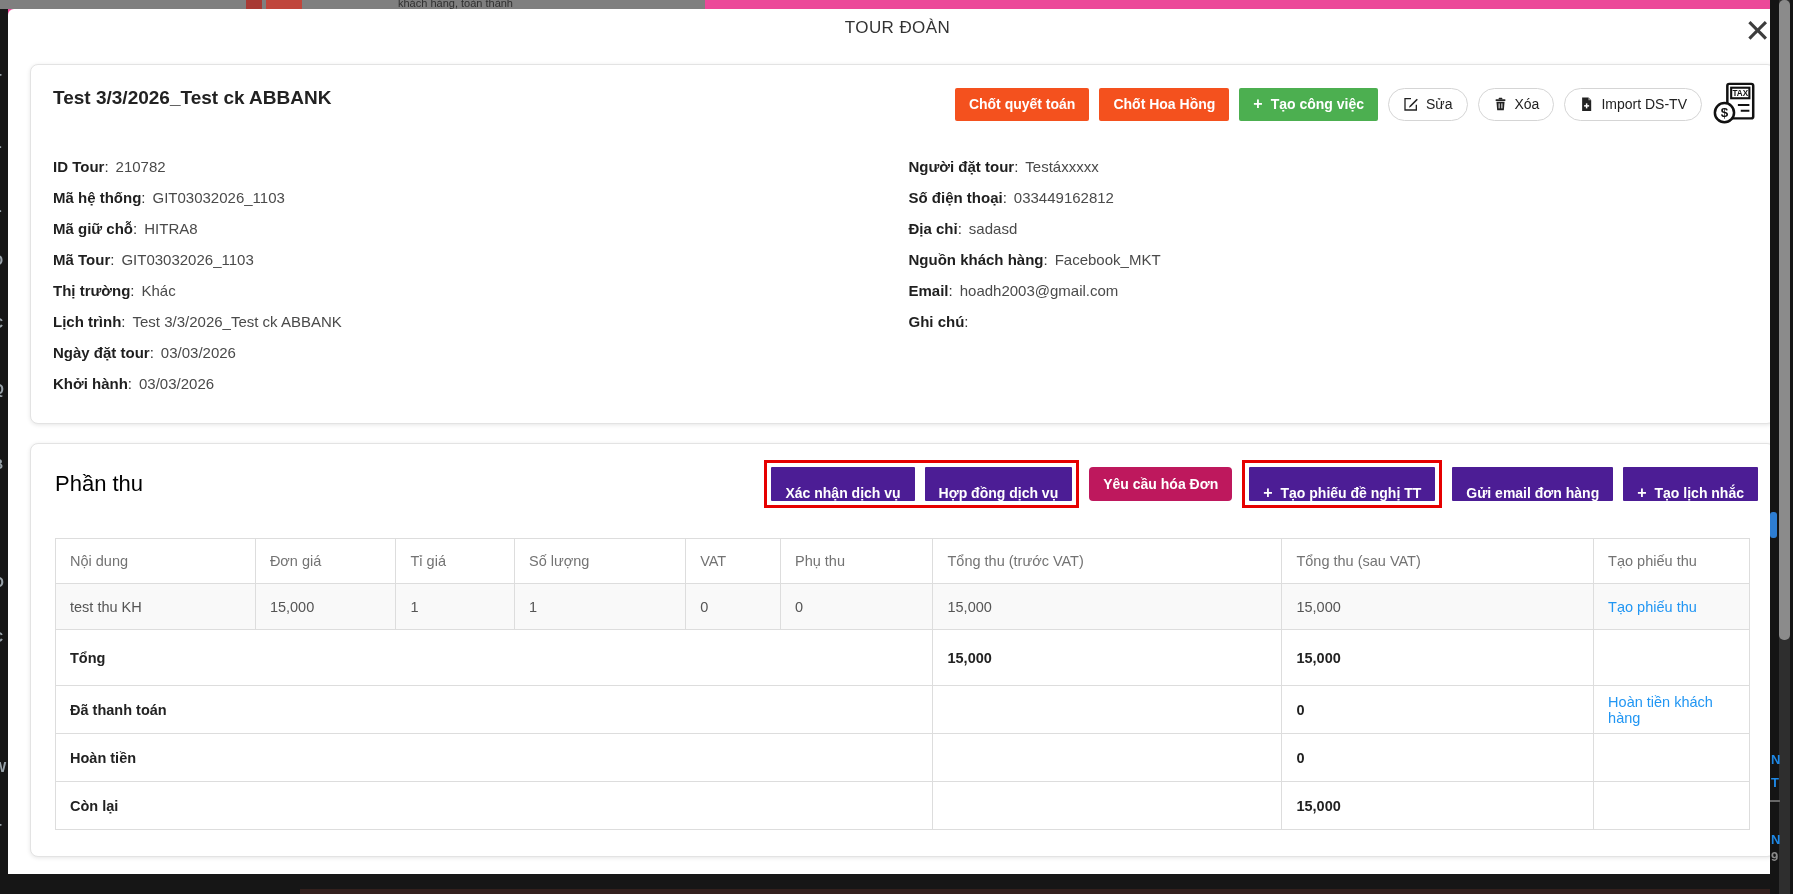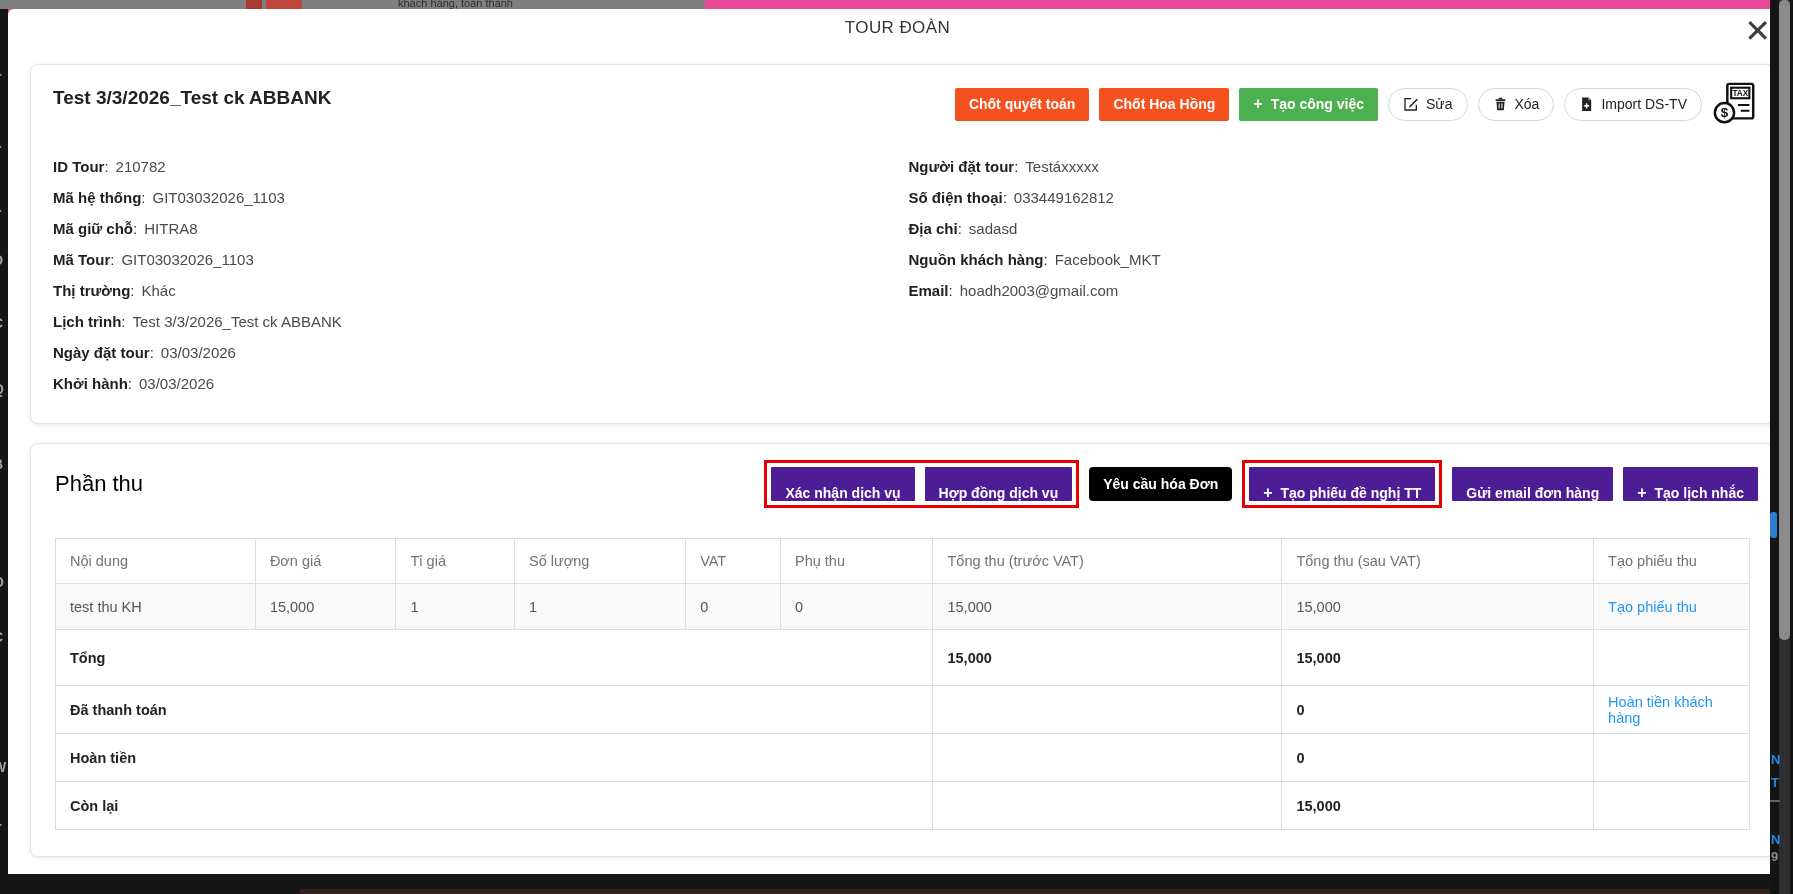--- a/index.html
+++ b/index.html
@@ -64,21 +64,21 @@
   .info-sep { color:#333; margin-right:7px; }
   .info-value { color:#4a4a4a; }
 
   
   .card2 { margin:19px 12px 0 22px; padding:16px 16px 14px 16px; }
   .card2-head { display:flex; justify-content:space-between; align-items:center; min-height:48px; }
   .section-title { font-size:22px; color:#000000; padding-left:8px; }
   .rev-actions { display:flex; align-items:center; gap:10px; }
   .red-box { border:3px solid #e60000; padding:4px; display:flex; gap:10px; background:transparent; }
   .btn-blue { background:#4c1d95; color:#fff; font-weight:bold; height:34px; border-radius:1px;align-items:flex-end; }
-  .btn-red  { background:#000000; color:#fff; font-weight:bold; height:34px; border-radius:4px; }
+  .btn-red  { background:#be185d; color:#fff; font-weight:bold; height:34px; border-radius:4px; }
 
   table.rev { width:calc(100% - 16px); margin:30px 0 12px 8px; border-collapse:collapse; }
   table.rev th, table.rev td { border:1px solid #ddd; font-size:14.5px; padding:0 14px; text-align:left; }
   table.rev th { height:45px; color:#737373; font-weight:normal; background:#fff; }
   tr.data-row td { height:46px; background:#f9f9f9; color:#555; }
   tr.sum td { height:48px; background:#fff; color:#222; font-weight:bold; }
   tr.sum-tong td { height:56px; }
   .cell-link { color:#2196f3; font-weight:normal; cursor:pointer; }
   .red-val { color:#f44336; }
 
@@ -201,20 +201,21 @@
         <div class="info-row"><span class="info-label">Lịch trình</span><span class="info-sep">:</span><span class="info-value">Test 3/3/2026_Test ck ABBANK</span></div>
         <div class="info-row"><span class="info-label">Ngày đặt tour</span><span class="info-sep">:</span><span class="info-value">03/03/2026</span></div>
         <div class="info-row"><span class="info-label">Khởi hành</span><span class="info-sep">:</span><span class="info-value">03/03/2026</span></div>
       </div>
       <div class="info-col">
         <div class="info-row"><span class="info-label">Người đặt tour</span><span class="info-sep">:</span><span class="info-value">Testáxxxxx</span></div>
         <div class="info-row"><span class="info-label">Số điện thoại</span><span class="info-sep">:</span><span class="info-value">033449162812</span></div>
         <div class="info-row"><span class="info-label">Địa chỉ</span><span class="info-sep">:</span><span class="info-value">sadasd</span></div>
         <div class="info-row"><span class="info-label">Nguồn khách hàng</span><span class="info-sep">:</span><span class="info-value">Facebook_MKT</span></div>
         <div class="info-row"><span class="info-label">Email</span><span class="info-sep">:</span><span class="info-value">hoadh2003@gmail.com</span></div>
+        <div class="info-row"><span class="info-label">Ghi chú</span><span class="info-sep">:</span><span class="info-value"></span></div>
       </div>
     </div>
   </div>
 
   <div class="card card2">
     <div class="card2-head">
       <div class="section-title">Phần thu</div>
       <div class="rev-actions">
         <div class="red-box">
           <button class="btn btn-blue">

